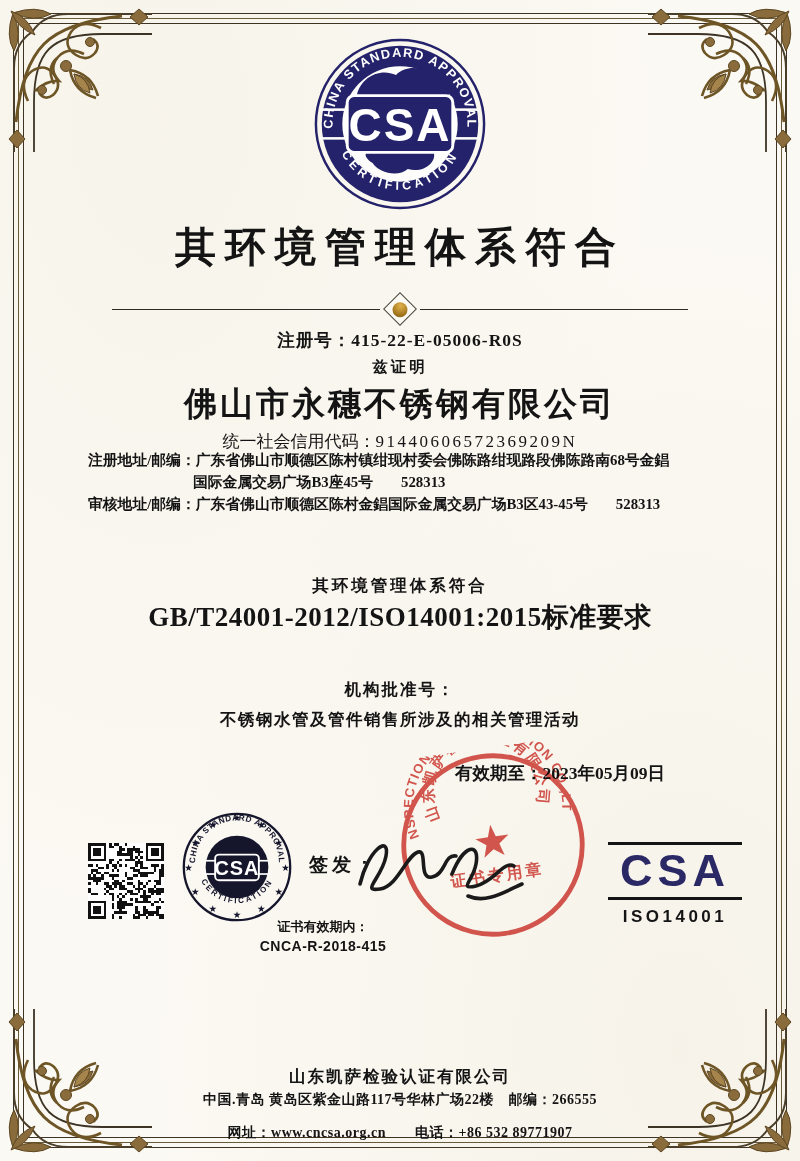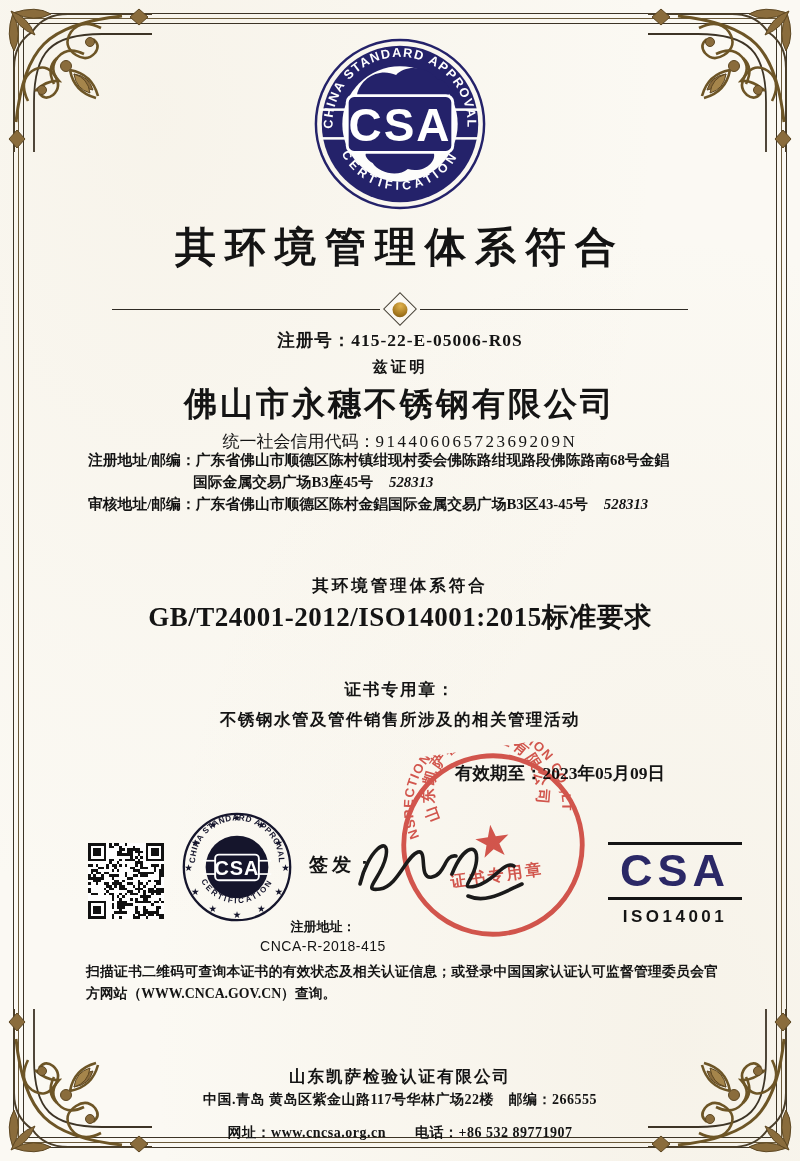--- a/index.html
+++ b/index.html
@@ -32,35 +32,35 @@
        background:radial-gradient(circle at 35% 30%, #e0b24d, #a5781f 60%, #6f4d10);}
   .regline{top:328px;font-size:17.5px;font-weight:700;letter-spacing:1px;}
   .certify{top:357px;font-size:15.5px;font-weight:700;letter-spacing:3px;}
   .company{top:382px;font-size:33px;font-weight:800;letter-spacing:3px;}
   .credit{top:430px;font-size:17px;font-weight:400;}
   .credit .code{letter-spacing:2.5px;}
   .addr{font-size:14.8px;font-weight:700;white-space:nowrap;}
   .addr1{top:451px;left:88px;}
   .addr2{top:473px;left:193px;}
   .addr3{top:495px;left:88px;text-align:right;}
-  .pc{margin-left:16px;font-style:italic;}
+  .pc{margin-left:28px;}
   .conform{top:575px;font-size:16.5px;font-weight:700;letter-spacing:3px;}
   .standard{top:599px;font-size:27px;font-weight:800;letter-spacing:.5px;}
   .scopelbl{top:679px;font-size:16.5px;font-weight:700;letter-spacing:2px;}
   .scope{top:709px;font-size:16.5px;font-weight:700;letter-spacing:1.5px;}
   .date{font-size:17.5px;font-weight:700;white-space:nowrap;}
   .date.issue{top:761px;left:140px;}
   .date.valid{top:761px;left:455px;}
   .qr{left:88px;top:843px;width:76px;height:76px;}
   .smlogo{left:180px;top:810px;width:114px;height:114px;}
   .signlbl{left:309px;top:852px;font-size:19px;font-weight:700;letter-spacing:4px;}
   .signature{left:352px;top:826px;width:178px;height:88px;z-index:6;}
   .seal{left:396px;top:748px;width:194px;height:194px;z-index:5;opacity:.84;mix-blend-mode:multiply;transform:rotate(-8deg);}
   .apprlbl{top:918px;left:238px;width:170px;text-align:center;font-size:13px;font-weight:700;font-family:"Liberation Sans","DejaVu Sans",sans-serif;}
-  .apprno{top:938px;left:238px;width:170px;text-align:center;font-size:14px;font-weight:400;letter-spacing:.5px;font-family:"Liberation Sans","DejaVu Sans",sans-serif;}
+  .apprno{top:938px;left:238px;width:170px;text-align:center;font-size:14px;font-weight:700;letter-spacing:.5px;font-family:"Liberation Sans","DejaVu Sans",sans-serif;}
   .isomark{left:608px;top:842px;width:134px;text-align:center;}
   .isomark .bar{height:0;border-top:3.5px solid #141414;}
   .isomark .csa{font-family:"Liberation Sans","DejaVu Sans",sans-serif;font-size:45px;font-weight:800;
        color:#2b2866;letter-spacing:5px;line-height:52px;}
   .isomark .std{font-family:Liberation Sans, sans-serif;font-size:17px;font-weight:700;
        letter-spacing:3.5px;margin-top:7px;color:#141414;}
   .notes{left:86px;top:961px;width:632px;font-size:13.8px;font-weight:700;line-height:21.8px;text-align:justify;}
   .notes p{margin:0;}
   .issuer-name{top:1066px;font-size:16.5px;font-weight:800;letter-spacing:2px;}
   .issuer-line1{top:1091px;font-size:14px;font-weight:700;letter-spacing:.5px;}
@@ -223,21 +223,21 @@
   <div class="abs addr addr2">
     <span>国际金属交易广场B3座45号</span><span class="pc">528313</span>
   </div>
   <div class="abs addr addr3">
     <span>审核地址/邮编：</span><span>广东省佛山市顺德区陈村金錩国际金属交易广场B3区43-45号</span><span class="pc">528313</span>
   </div>
 
   <div class="abs ctr conform">其环境管理体系符合</div>
   <div class="abs ctr standard">GB/T24001-2012/ISO14001:2015标准要求</div>
 
-  <div class="abs ctr scopelbl">证书专用章：</div>
+  <div class="abs ctr scopelbl">机构批准号：</div>
   <div class="abs ctr scope">不锈钢水管及管件销售所涉及的相关管理活动</div>
 
   <div class="abs date valid">
     <span>有效期至：</span><span>2023年05月09日</span>
   </div>
 
   <svg id="qr" class="abs qr" viewBox="0 0 29 29" shape-rendering="crispEdges">
     <rect x="0" y="0" width="29" height="29" fill="#ffffff"></rect>
     <g fill="#111111">
       <path d="M0 0h7v7h-7z"></path>
@@ -279,21 +279,21 @@
     <text fill="#15152c" font-family="Liberation Sans, DejaVu Sans, sans-serif" font-size="8.4" font-weight="bold" letter-spacing="2.2">
       <textPath href="#arcBotSm" startOffset="50%" text-anchor="middle">CERTIFICATION</textPath>
     </text>
     <circle cx="60" cy="60" r="33" fill="#15152c"></circle>
     <rect x="24" y="52.5" width="72" height="1.8" fill="#fdfdfb"></rect>
     <rect x="24" y="66.5" width="72" height="1.8" fill="#fdfdfb"></rect>
     <rect x="37" y="47" width="46" height="27" rx="4" fill="#15152c" stroke="#ffffff" stroke-width="2"></rect>
     <text x="60" y="68.5" text-anchor="middle" fill="#ffffff" font-family="Liberation Sans, DejaVu Sans, sans-serif" font-size="21" font-weight="800" letter-spacing="1">CSA</text>
   </svg>
 
-  <div class="abs apprlbl">注册地址：</div>
+  <div class="abs apprlbl">证书有效期内：</div>
   <div class="abs apprno">CNCA-R-2018-415</div>
 
   <div class="abs signlbl">签发：</div>
   <svg class="abs signature" viewBox="0 0 178 88">
     <g fill="none" stroke="#1a1a1a" stroke-width="3.6" stroke-linecap="round" stroke-linejoin="round">
       <path d="M8 58 C16 24 38 8 34 30 C30 52 8 66 28 63 C46 60 54 30 66 26 C76 23 66 54 80 51 C94 48 92 28 104 30"></path>
       <path d="M100 48 C112 18 128 16 124 38 C121 55 106 64 124 60 C142 56 152 34 162 40"></path>
       <path d="M116 70 C134 78 152 66 170 58"></path>
     </g>
   </svg>
@@ -315,20 +315,19 @@
   </svg>
 
   <div class="abs isomark">
     <div class="bar"></div>
     <div class="csa">CSA</div>
     <div class="bar"></div>
     <div class="std">ISO14001</div>
   </div>
 
   <div class="abs notes">
-    <p>扫描证书二维码可查询本证书的有效状态及相关认证信息；或登录中国国家认证认可监督管理委员会官方网站（WWW.CNCA.GOV.CN）查询。</p>
   </div>
 
   <div class="abs ctr issuer-name">山东凯萨检验认证有限公司</div>
   <div class="abs ctr issuer-line1">中国.青岛 黄岛区紫金山路117号华林广场22楼　邮编：266555</div>
   <div class="abs ctr issuer-line2">网址：www.cncsa.org.cn　　电话：+86 532 89771907</div>
 
 </div>
 
 </body></html>

